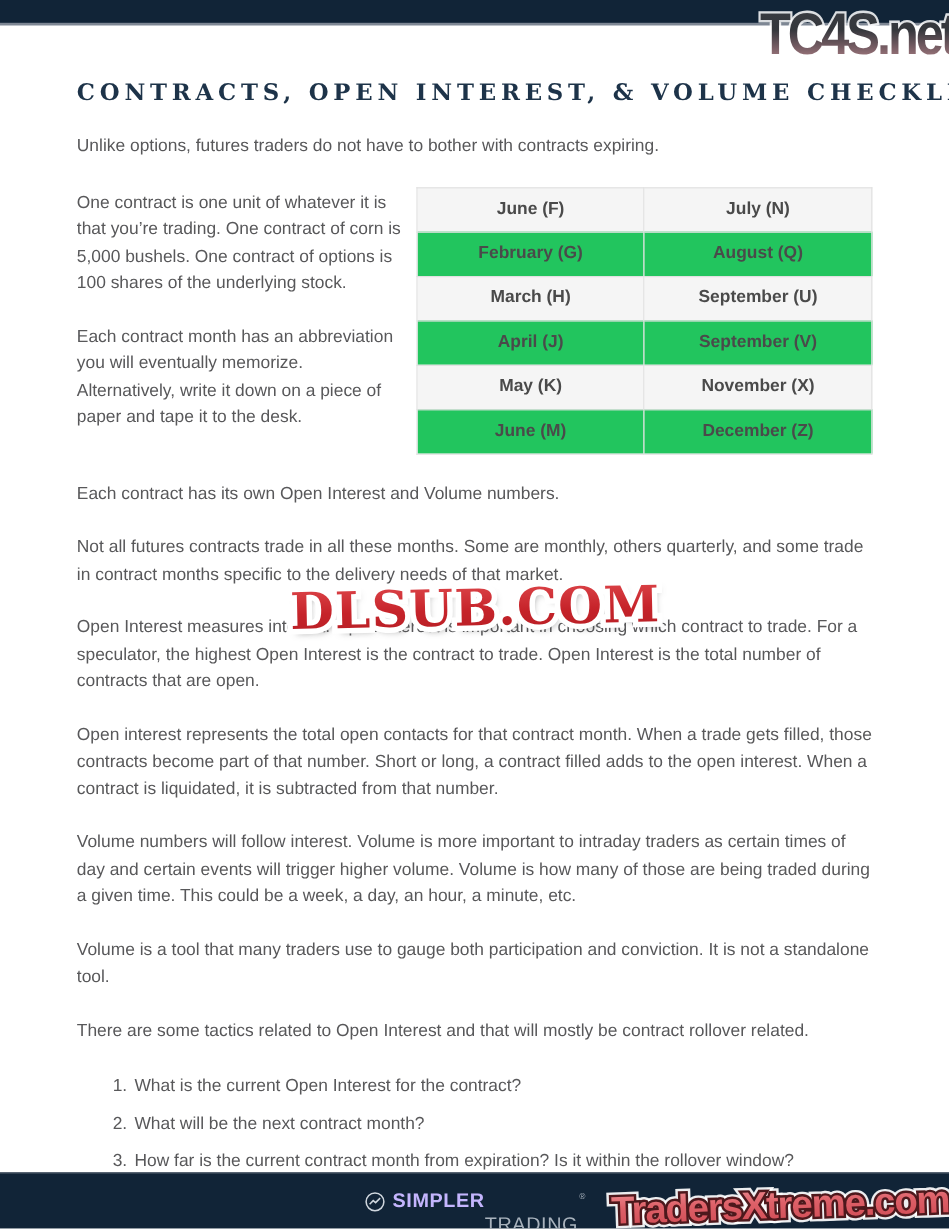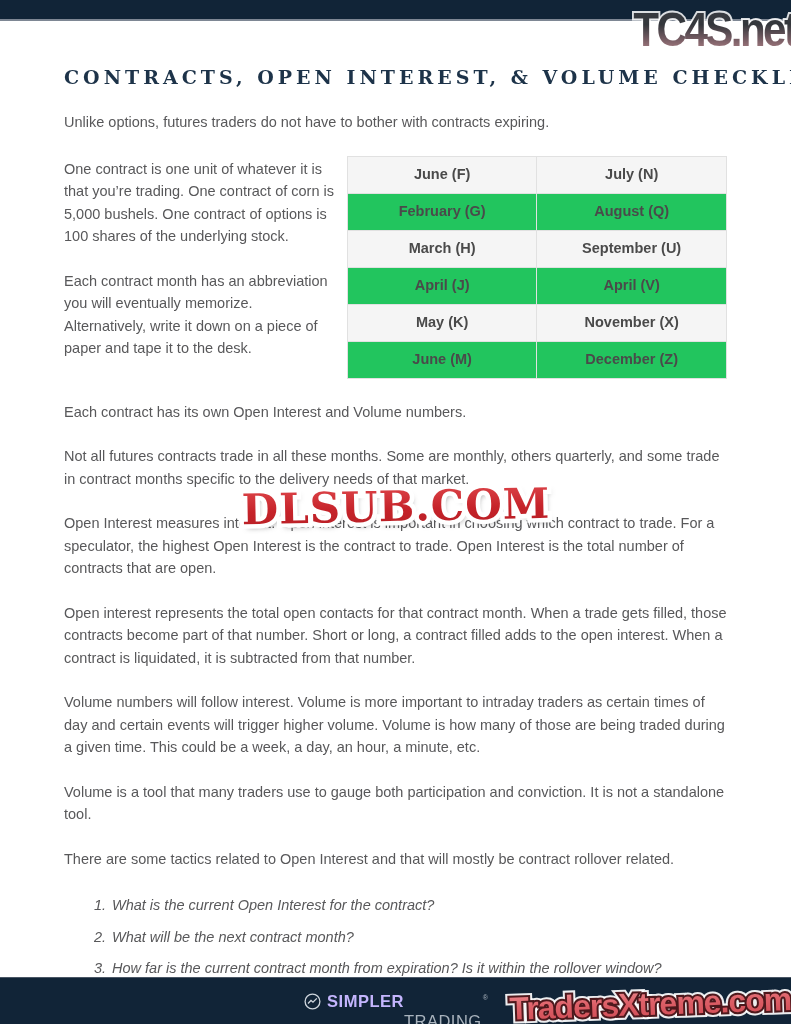--- a/index.html
+++ b/index.html
@@ -39,21 +39,21 @@
   }
   table.months td{
     width:190px;height:34px;
     border:1px solid #e1e1e1;
     text-align:center;vertical-align:middle;
     font-weight:bold;font-size:14.5px;color:#4a4a4a;
     background:#22c55e;
   }
   table.months tr.alt td{background:#f5f5f5;}
   ol.checklist{
-    margin:24px 0 0 0;padding:0 0 0 46px;font-style:italic;
+    margin:24px 0 0 0;padding:0 0 0 46px;
   }
   ol.checklist li{margin:0 0 9px 0;padding-left:2px;}
 
   
   .wm{position:absolute;pointer-events:none;white-space:nowrap;}
   .wm .layer{position:absolute;top:0;left:0;}
 
   
   .wm-tc4s{
     top:1px;right:-4px;height:58px;
@@ -163,21 +163,21 @@
           <tr>
             <td>February (G)</td>
             <td>August (Q)</td>
           </tr>
           <tr class="alt">
             <td>March (H)</td>
             <td>September (U)</td>
           </tr>
           <tr>
             <td>April (J)</td>
-            <td>April (V)</td>
+            <td>September (V)</td>
           </tr>
           <tr class="alt">
             <td>May (K)</td>
             <td>November (X)</td>
           </tr>
           <tr>
             <td>June (M)</td>
             <td>December (Z)</td>
           </tr>
         </tbody>

